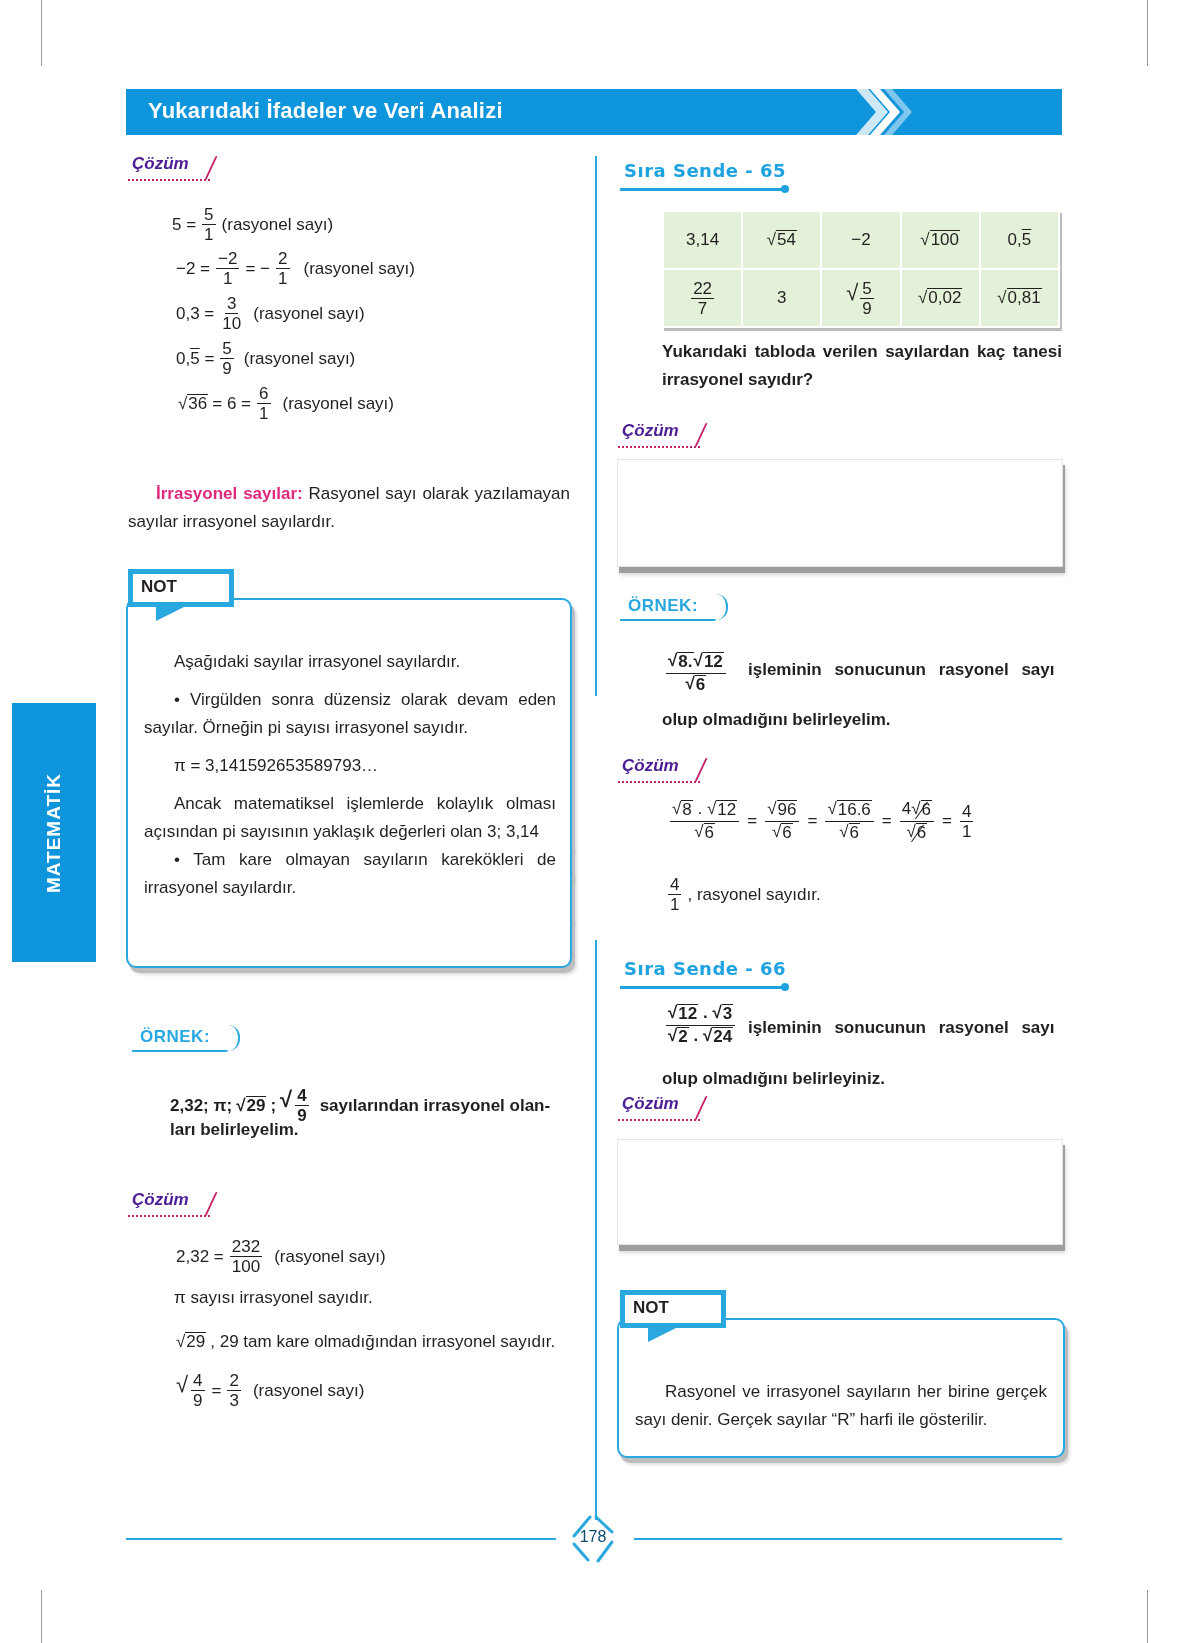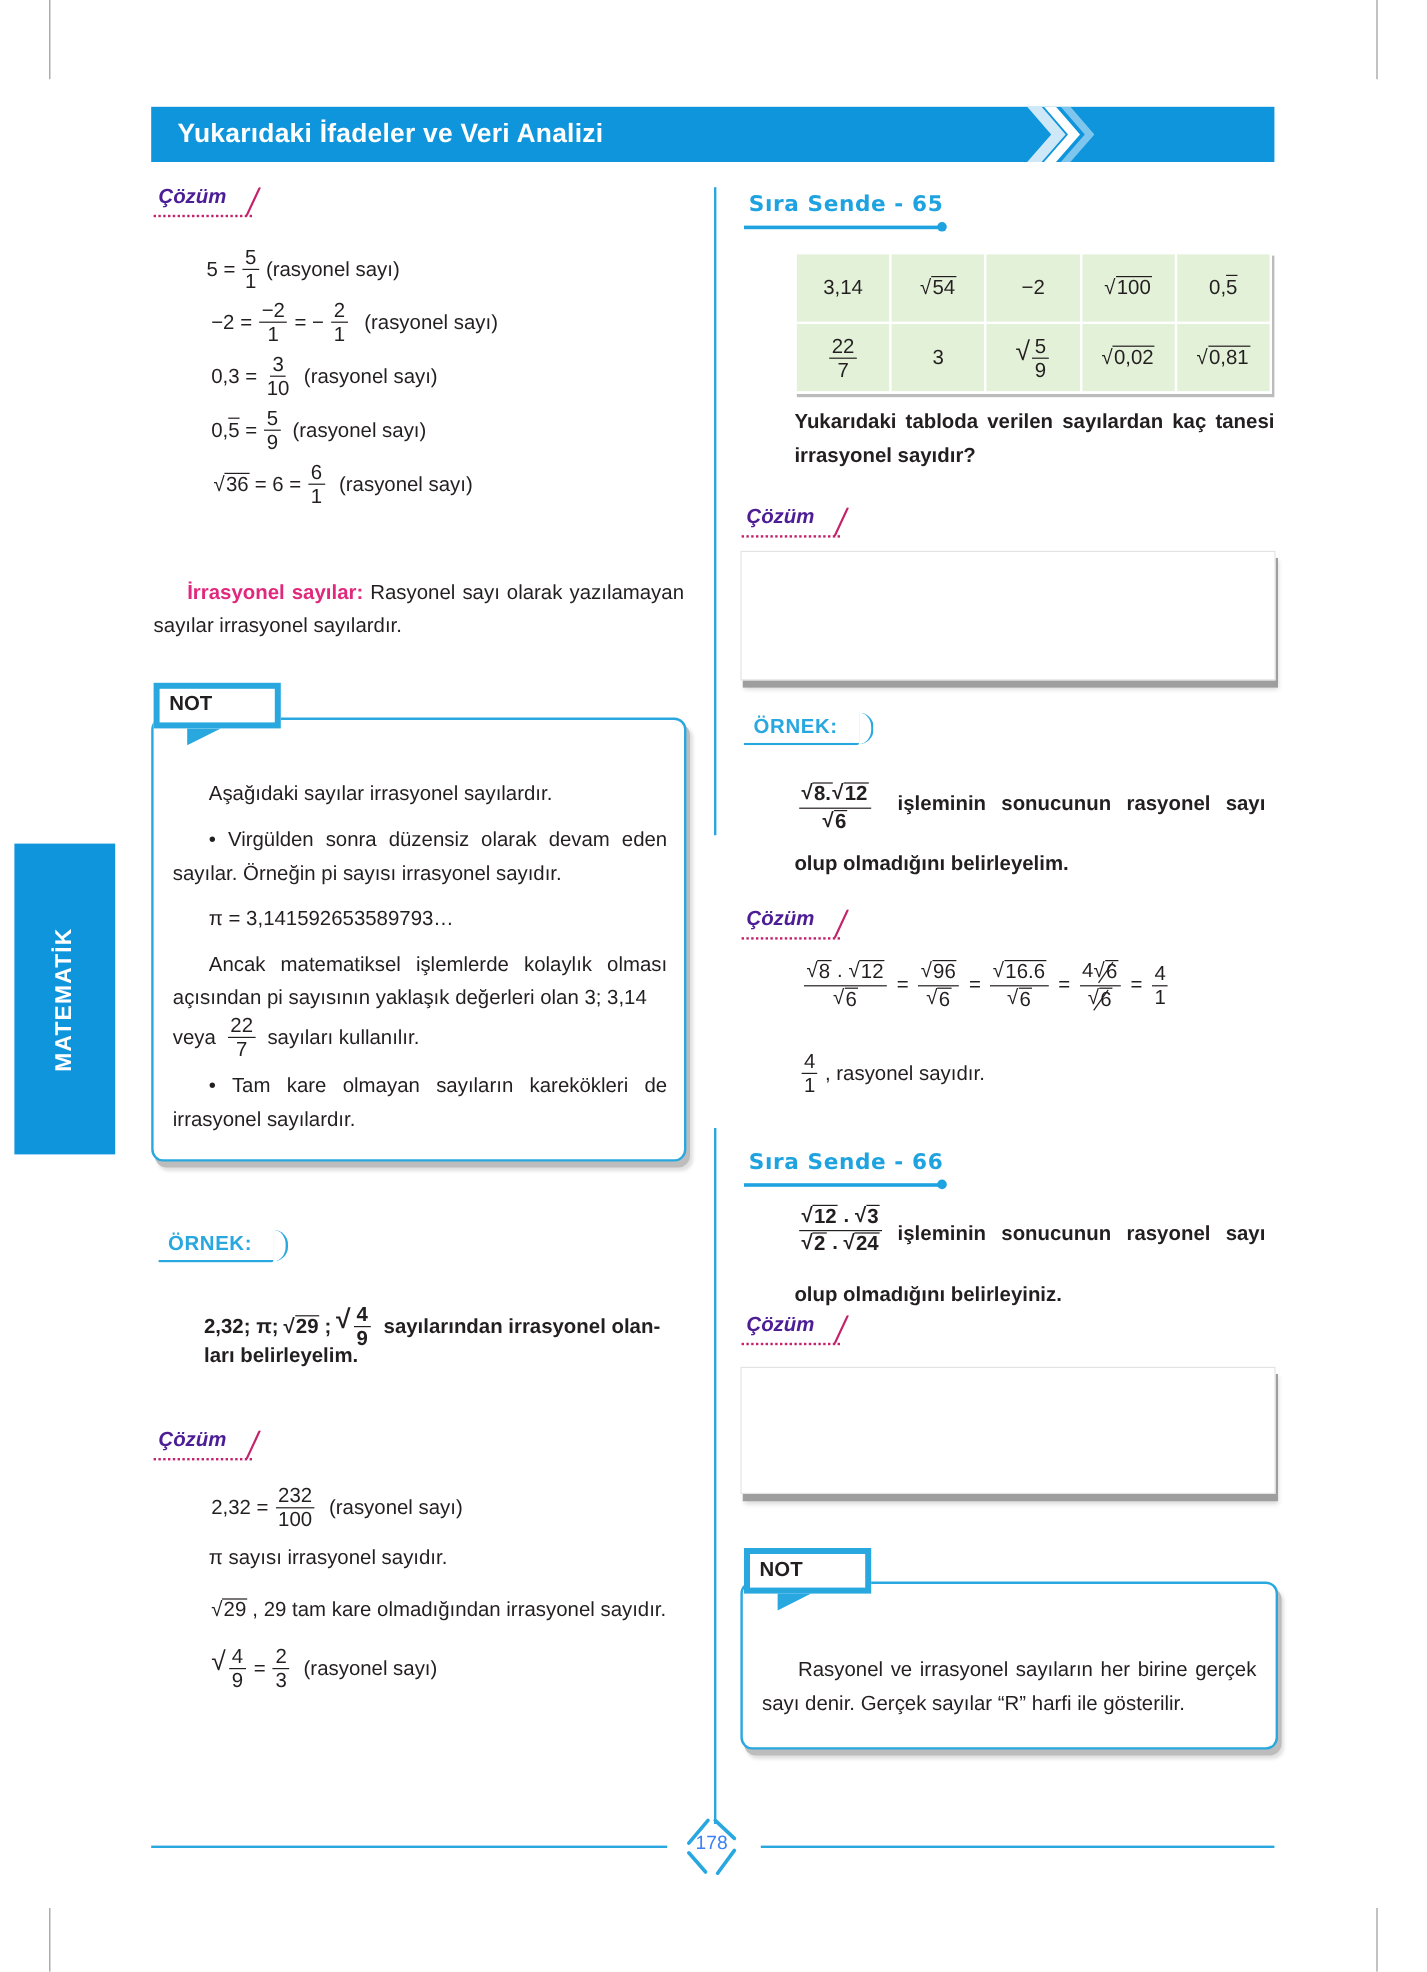--- a/index.html
+++ b/index.html
@@ -62,21 +62,21 @@
 
   
   .answer-box { position:absolute; background:#fff; border:1px solid #e4e4e4; box-shadow:2px 6px 0 #9e9e9e, 3px 8px 4px #d8d8d8; }
 
   
   .num-table { position:absolute; left:662px; top:210px; width:398px; height:112px; border-collapse:collapse;
                box-shadow:2px 3px 0 #bcbcbc; }
   .num-table td { background:#e3f1d9; border:2px solid #fff; width:20%; text-align:center; font-size:17px; height:54px; }
 
   .footer-line { position:absolute; top:1538px; height:2px; background:#29a8e0; }
-  .page-num { position:absolute; left:563px; top:1528px; width:60px; text-align:center; font-size:16px; color:#3b82f6; }
+  .page-num { position:absolute; left:563px; top:1528px; width:60px; text-align:center; font-size:16px; color:#0c4a6e; }
   .page-diamond { position:absolute; left:568px; top:1514px; width:50px; height:50px; }
 </style>
 </head>
 <body>
 
 <div class="crop-v" style="left:41px;top:0;height:66px;"></div>
 <div class="crop-v" style="left:1147px;top:0;height:66px;"></div>
 <div class="crop-v" style="left:41px;top:1590px;height:53px;"></div>
 <div class="crop-v" style="left:1147px;top:1590px;height:53px;"></div>
 
@@ -156,28 +156,20 @@
 <div class="para" style="left:128px;top:480px;width:442px;text-indent:28px;">
   <span class="pink">İrrasyonel sayılar:</span><span> Rasyonel sayı olarak yazılamayan sayılar irrasyonel sayılardır.</span>
 </div>
 
 <div class="note-box" style="left:126px;top:598px;width:442px;height:366px;">
   <div class="para" style="left:16px;top:48px;width:412px;">
     <div style="text-indent:30px;margin-bottom:10px;">Aşağıdaki sayılar irrasyonel sayılardır.</div>
     <div style="text-indent:30px;margin-bottom:10px;">• Virgülden sonra düzensiz olarak devam eden sayılar. Örneğin pi sayısı irrasyonel sayıdır.</div>
     <div style="text-indent:30px;margin-bottom:10px;font-family:'Liberation Sans',sans-serif;">π = 3,141592653589793…</div>
     <div style="text-indent:30px;">Ancak matematiksel işlemlerde kolaylık olması açısından pi sayısının yaklaşık değerleri olan 3; 3,14</div>
-    <div style="display:flex;align-items:center;gap:8px;margin-bottom:8px;">
-      <span>veya</span>
-      <span class="frac">
-          <span class="num">22</span>
-          <span class="den">7</span>
-        </span>
-      <span>sayıları kullanılır.</span>
-    </div>
     <div style="text-indent:30px;">• Tam kare olmayan sayıların karekökleri de irrasyonel sayılardır.</div>
   </div>
 </div>
 <div class="note-tab" style="left:128px;top:565px;">
   <div class="frame"></div>
     <div class="flag"></div>
   <div class="label">NOT</div>
 </div>
 
 <div class="ornek" style="left:140px;top:1027px;">

